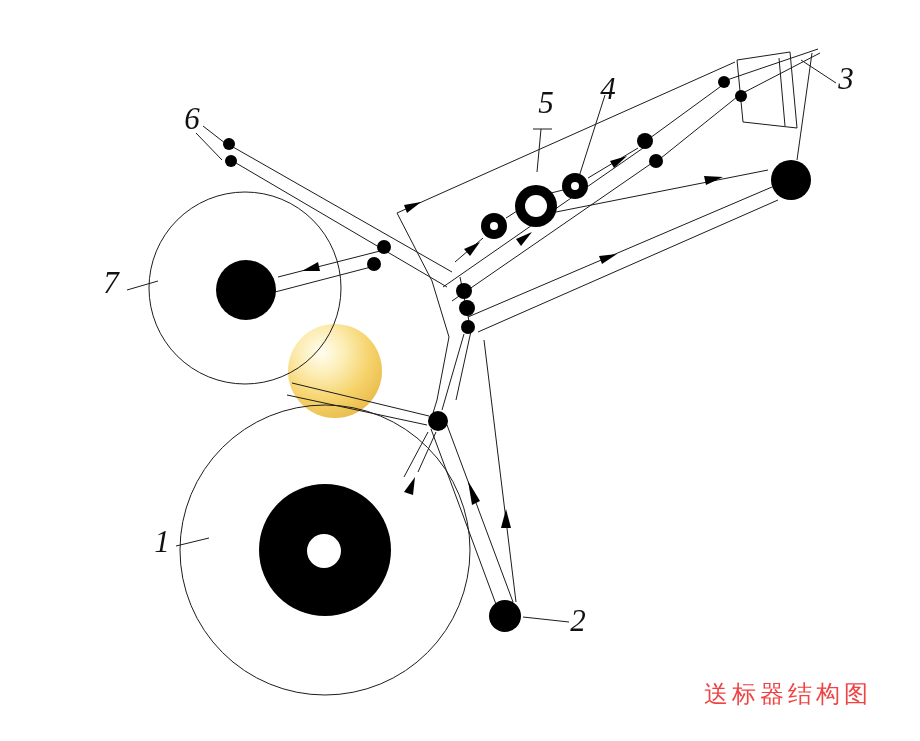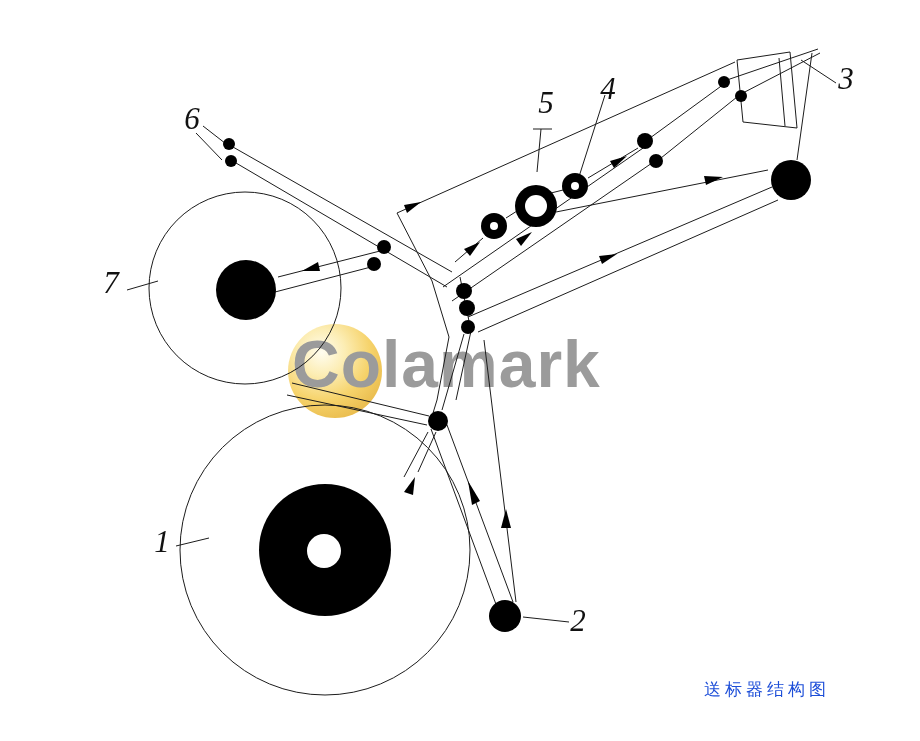--- a/index.html
+++ b/index.html
@@ -17,31 +17,30 @@
     font-family:"Liberation Sans",sans-serif;white-space:nowrap;
   }
   svg.canvas{position:absolute;left:0;top:0;}
   .canvas line{stroke:#1c1c1c;stroke-width:1;}
   .outline{fill:none;stroke:#1c1c1c;stroke-width:1;}
   .solid{fill:#000;stroke:none;}
   .whitefill{fill:#fff;stroke:none;}
   .arrow{fill:#000;stroke:none;}
   .label{font-family:"Liberation Serif",serif;font-style:italic;font-size:31px;fill:#111;}
   .caption{
-    position:absolute;left:704px;top:678px;font-size:17px;color:#1d4ed8;
+    position:absolute;left:704px;top:678px;font-size:24px;color:#ef4444;
     letter-spacing:4px;font-family:"Liberation Sans","DejaVu Sans",sans-serif;white-space:nowrap;
   }
 </style>
 </head>
 <body>
 
 <div class="stage">
 
   <div class="watermark-ball"></div>
-  <div class="watermark-text">Colamark</div>
 
   <svg class="canvas" width="920" height="741" viewBox="0 0 920 741">
 
     <g>
       <line x1="203" y1="126" x2="230" y2="147"></line>
       <line x1="196" y1="133" x2="222" y2="160"></line>
       <line x1="533" y1="129" x2="552" y2="129"></line>
       <line x1="541" y1="129" x2="537" y2="172"></line>
       <line x1="605" y1="95" x2="577" y2="183"></line>
       <line x1="836" y1="83" x2="801" y2="60"></line>

